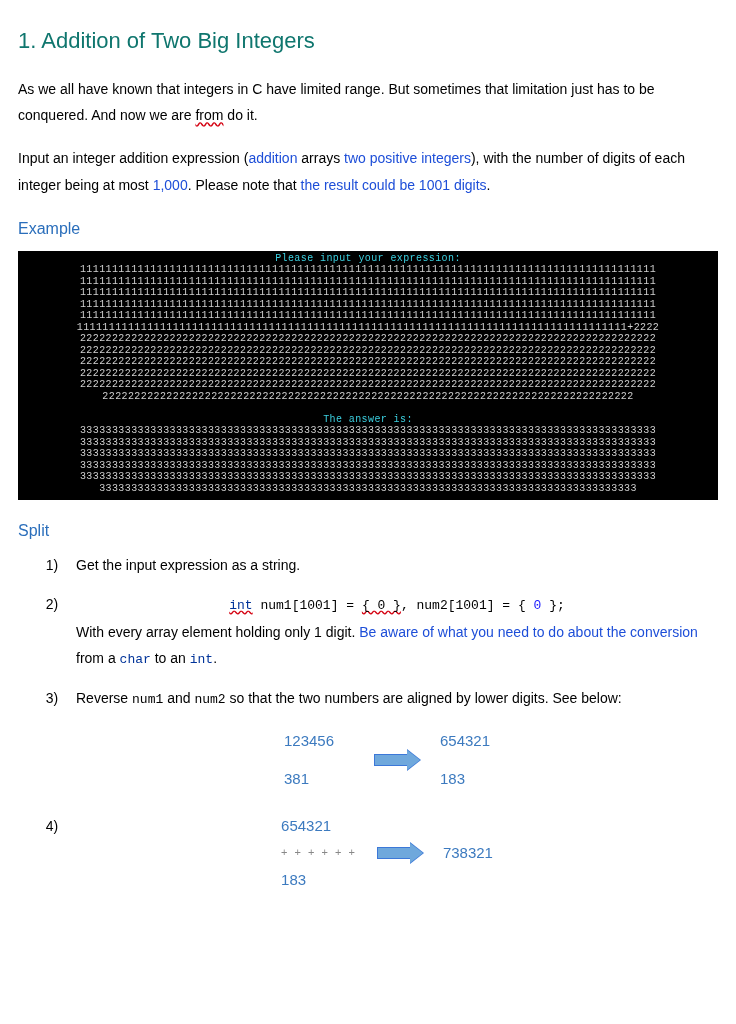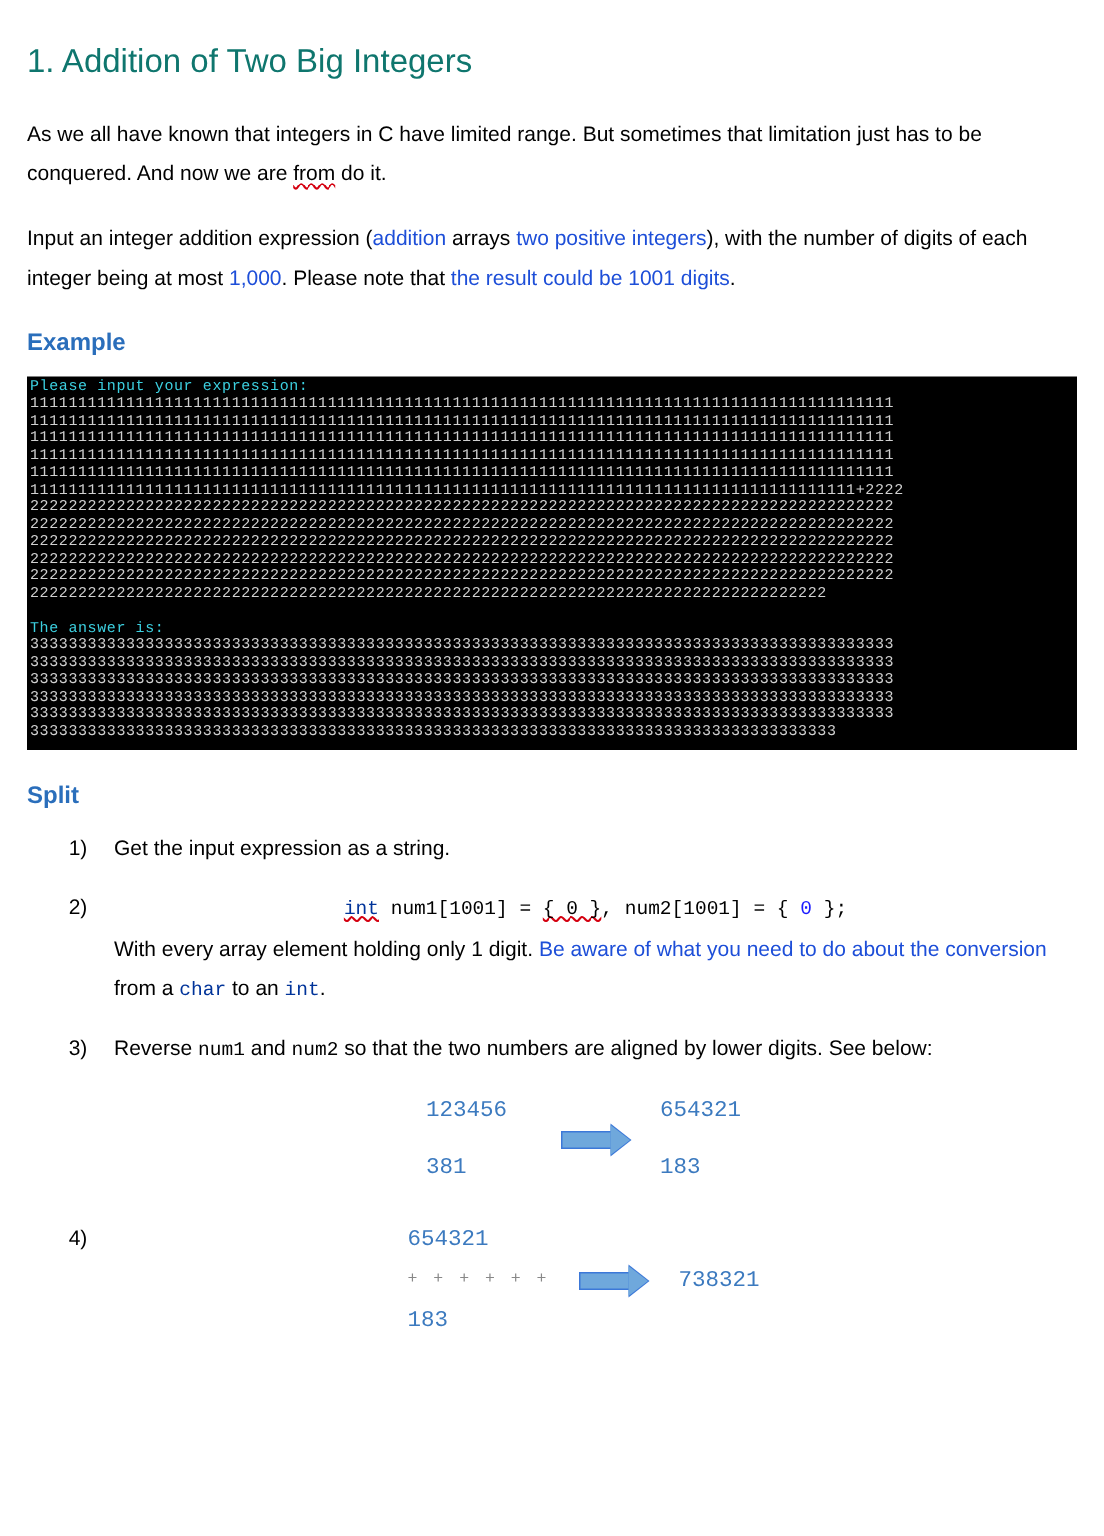--- a/index.html
+++ b/index.html
@@ -13,40 +13,41 @@
     line-height: 1.9;
   }
   h1.main-title {
     color: #0f766e;
     font-weight: 400;
     font-size: 22px;
     margin: 4px 0 14px 0;
   }
   h2.section {
     color: #2a6ebb;
-    font-weight: 700;
+    font-weight: 400;
     font-size: 16px;
     margin: 16px 0 6px 0;
   }
   p { margin: 8px 0 16px 0; }
   .red { color: #1d4ed8; }
   .squiggle {
     text-decoration: underline wavy #d4000f;
     text-decoration-skip-ink: none;
   }
   .terminal {
     background: #000;
     color: #d0d0d0;
     font-family: "Courier New", monospace;
     font-size: 10px;
     line-height: 1.15;
     padding: 2px 2px 6px 2px;
     white-space: pre;
     overflow: hidden;
     letter-spacing: 0.4px;
+    text-align: center;
   }
   .terminal .cyan { color: #3cd0e0; }
   ol.hints {
     padding-left: 48px;
     margin: 6px 0;
   }
   ol.hints > li {
     padding-left: 10px;
     margin-bottom: 12px;
     line-height: 1.9;
@@ -64,21 +65,21 @@
   .centered-code {
     text-align: center;
     margin: 6px 0 0 0;
   }
   .diagram {
     display: flex;
     align-items: center;
     justify-content: center;
     gap: 20px;
     margin: 14px 0 18px 0;
-    font-family: Liberation Mono, monospace;
+    font-family: Liberation Sans, sans-serif;
     color: #3c7abf;
     font-size: 15px;
   }
   .diagram .col {
     display: flex;
     flex-direction: column;
     gap: 10px;
     align-items: flex-start;
     min-width: 70px;
   }

